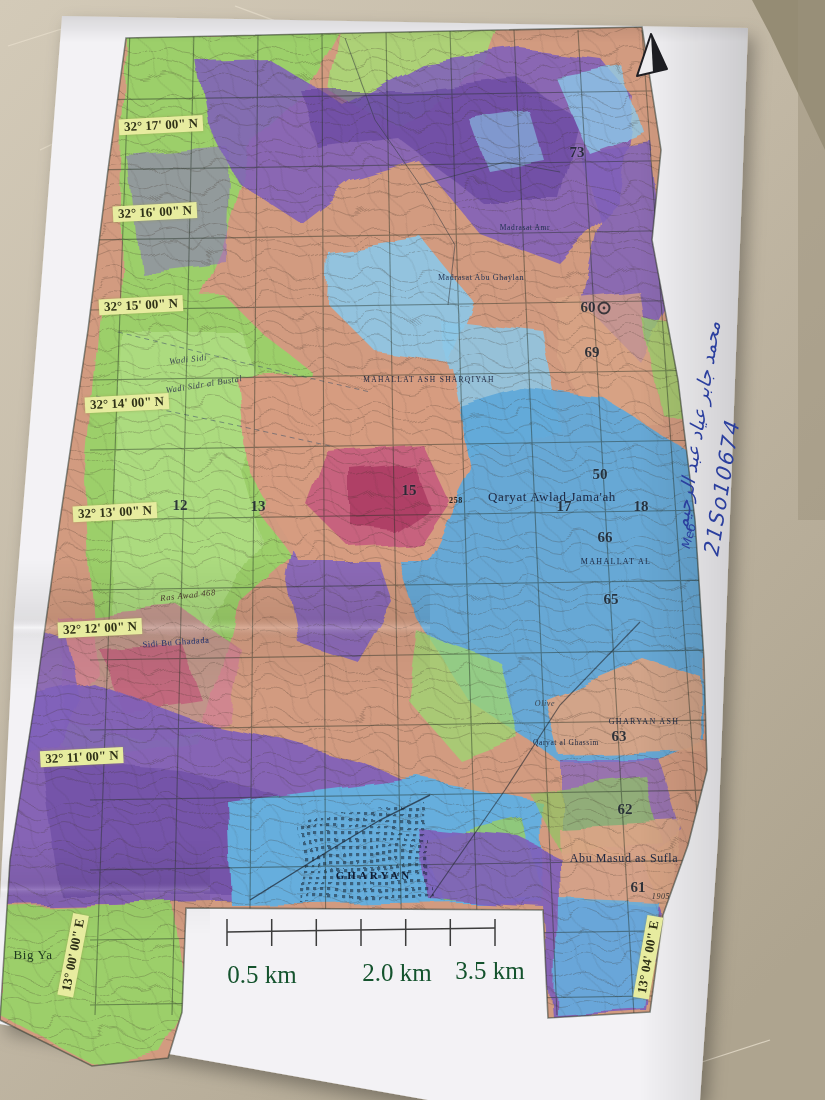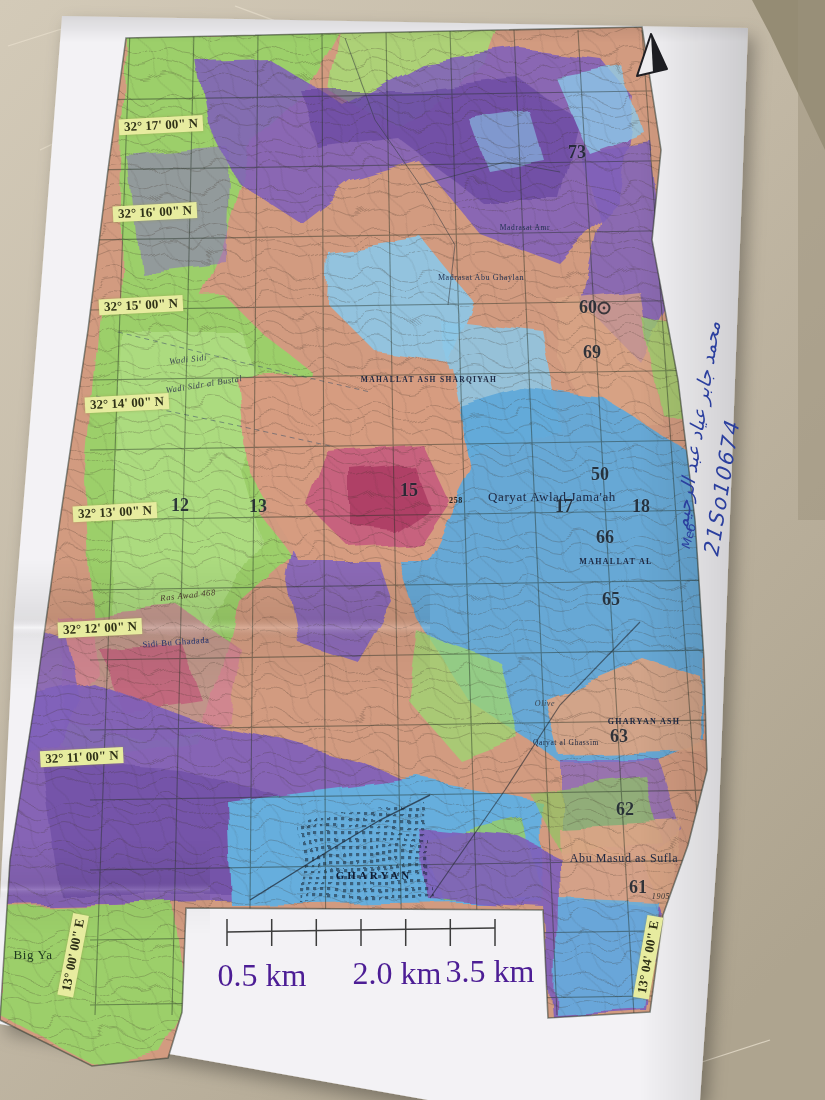--- a/index.html
+++ b/index.html
@@ -5,27 +5,27 @@
   html,body{margin:0;padding:0;background:#b9af9c;}
   .scene{position:relative;width:825px;height:1100px;overflow:hidden;
          font-family:"Liberation Serif","DejaVu Serif",serif;}
   .scene svg{position:absolute;left:0;top:0;}
   .lbl{position:absolute;white-space:nowrap;transform:translate(-50%,-50%);}
   .coord{background:#e7ec9f;color:#2f3118;font-weight:bold;font-size:13px;
          padding:1px 5px;line-height:1.05;box-shadow:0 0 3px rgba(150,150,70,.55);}
   .lat{transform:translate(-50%,-50%) rotate(-3deg);}
   .lon0{transform:translate(-50%,-50%) rotate(-79deg);}
   .lon1{transform:translate(-50%,-50%) rotate(-80deg);}
-  .gnum{font-weight:bold;font-size:18px;color:#1f2630;opacity:.9;
+  .gnum{font-weight:bold;font-size:15px;color:#1f2630;opacity:.9;
         text-shadow:0 0 2px rgba(255,255,255,.25);}
   .place{font-size:8px;color:#1d2741;letter-spacing:.6px;}
   .major{font-size:11px;font-weight:bold;letter-spacing:3px;color:#101c32;}
-  .caps{font-weight:bold;letter-spacing:1.3px;}
+  .caps{font-weight:normal;letter-spacing:1.3px;}
   .ital{font-style:italic;color:#3a4450;}
-  .scl{font-size:32px;color:#4c1d95;}
+  .scl{font-size:25px;color:#14532d;}
   .hand{font-family:"DejaVu Sans",sans-serif;font-style:italic;color:#2b3f9e;}
 </style>
 </head>
 <body>
 
 <div class="scene">
 
 <svg width="825" height="1100" viewBox="0 0 825 1100">
   <defs>
     <linearGradient id="bgG" x1="0" y1="0" x2="0.8" y2="1">

